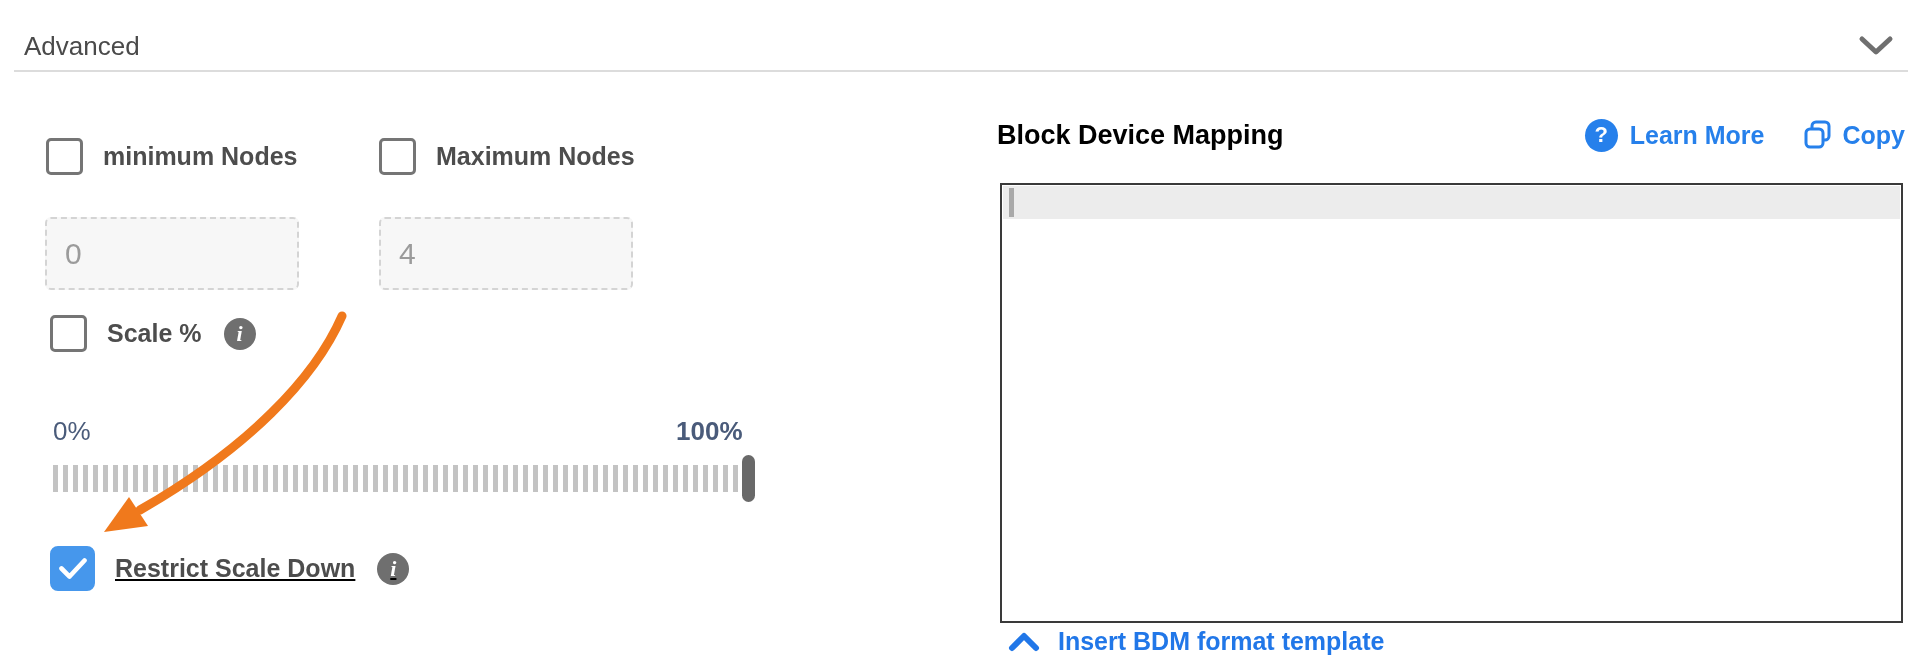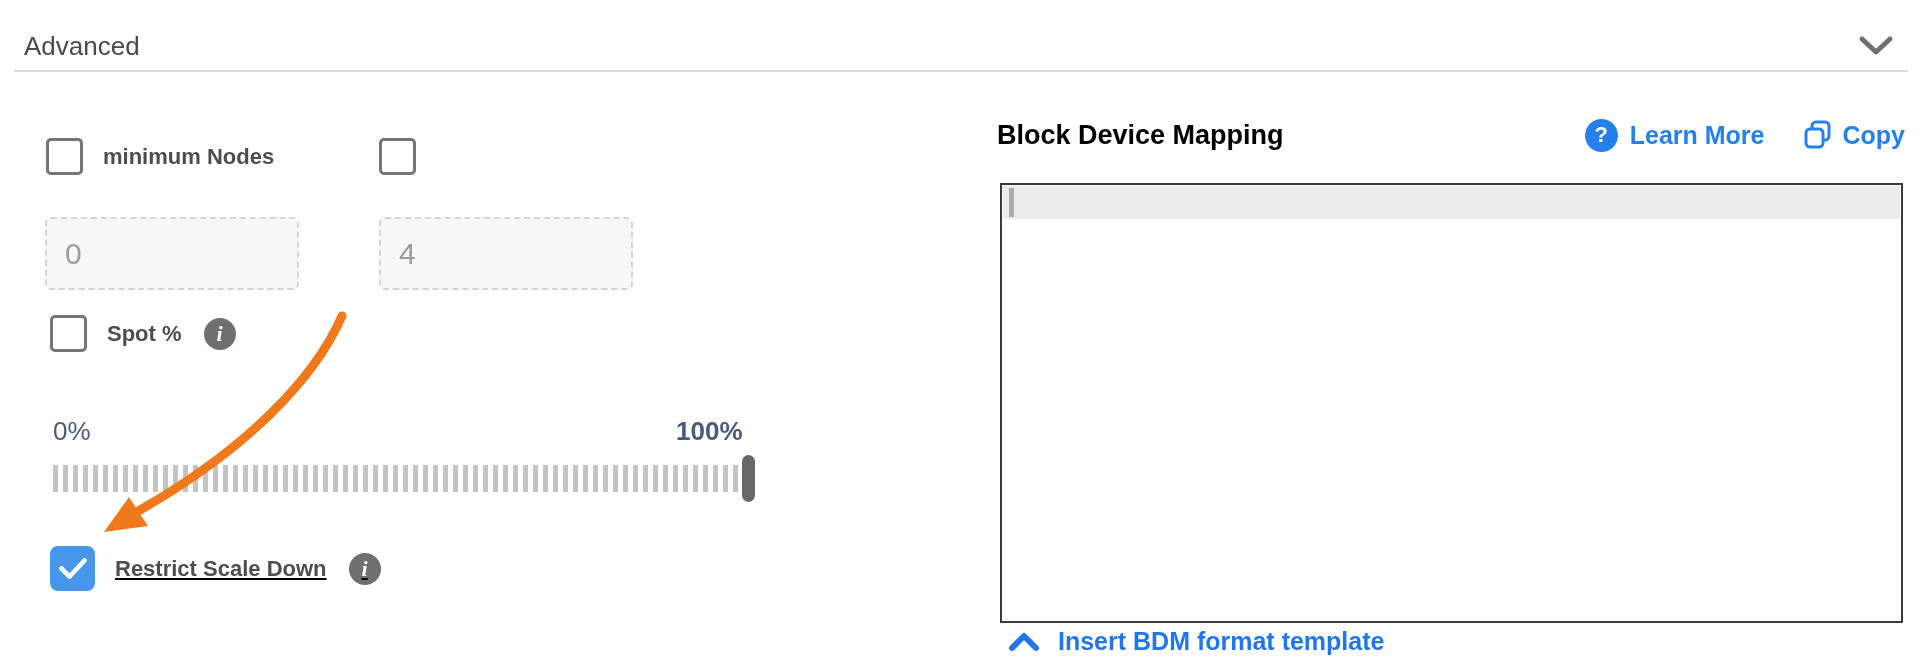--- a/index.html
+++ b/index.html
@@ -15,21 +15,21 @@
 
   
   .cb-row { position:absolute; display:flex; align-items:center; }
   .checkbox { width:37px; height:37px; border:3px solid #757575; border-radius:5px;
               background:#fff; flex:0 0 auto; display:flex; align-items:center;
               justify-content:center; cursor:pointer; }
   .checkbox svg { display:none; }
   .checkbox.checked { background:#4697ec; border-color:#4697ec; }
   .checkbox.checked svg { display:block; }
   .checkbox.lg { width:45px; height:45px; border-radius:8px; }
-  .cb-label { font-size:22px; font-weight:600; color:#4d4d4d; margin-left:20px; white-space:nowrap; }
+  .cb-label { font-size:25px; font-weight:600; color:#4d4d4d; margin-left:20px; white-space:nowrap; }
   .info-icon { width:32px; height:32px; border-radius:50%; background:#6f6f6f; color:#fff;
                display:flex; align-items:center; justify-content:center; margin-left:22px;
                font-family:"Liberation Serif", serif; font-size:22px; font-weight:700;
                font-style:italic; cursor:pointer; flex:0 0 auto; }
 
   
   .dashed-input { position:absolute; border:2px dashed #d4d4d4; border-radius:6px;
                   background:#f7f7f7; color:#9b9b9b; font-size:30px; padding-left:18px;
                   font-family:"Liberation Sans", sans-serif; outline:none; }
   .input-min { left:45px;  top:197px; width:254px; height:73px; }
@@ -91,30 +91,31 @@
     <span class="checkbox">
       
     </span>
     <span class="cb-label">minimum Nodes</span>
   </div>
 
   <div class="cb-row" style="left:379px; top:118px;">
     <span class="checkbox">
       
     </span>
+    <span class="cb-label">Maximum Nodes</span>
   </div>
 
   <input class="dashed-input input-min" value="0" style="">
   <input class="dashed-input input-max" value="4" style="">
 
   <div class="cb-row" style="left:50px; top:295px;">
     <span class="checkbox">
       
     </span>
-    <span class="cb-label">Spot %</span>
+    <span class="cb-label">Scale %</span>
     <span class="info-icon">i</span>
   </div>
 
   <span class="slider-minmax slider-min">0%</span>
   <span class="slider-minmax slider-max">100%</span>
   <div class="slider-track">
     <div class="slider-handle" style="left: calc(100% - 11px);"></div>
   </div>
 
   <div class="cb-row" style="left:50px; top:526px;text-decoration:underline;">

